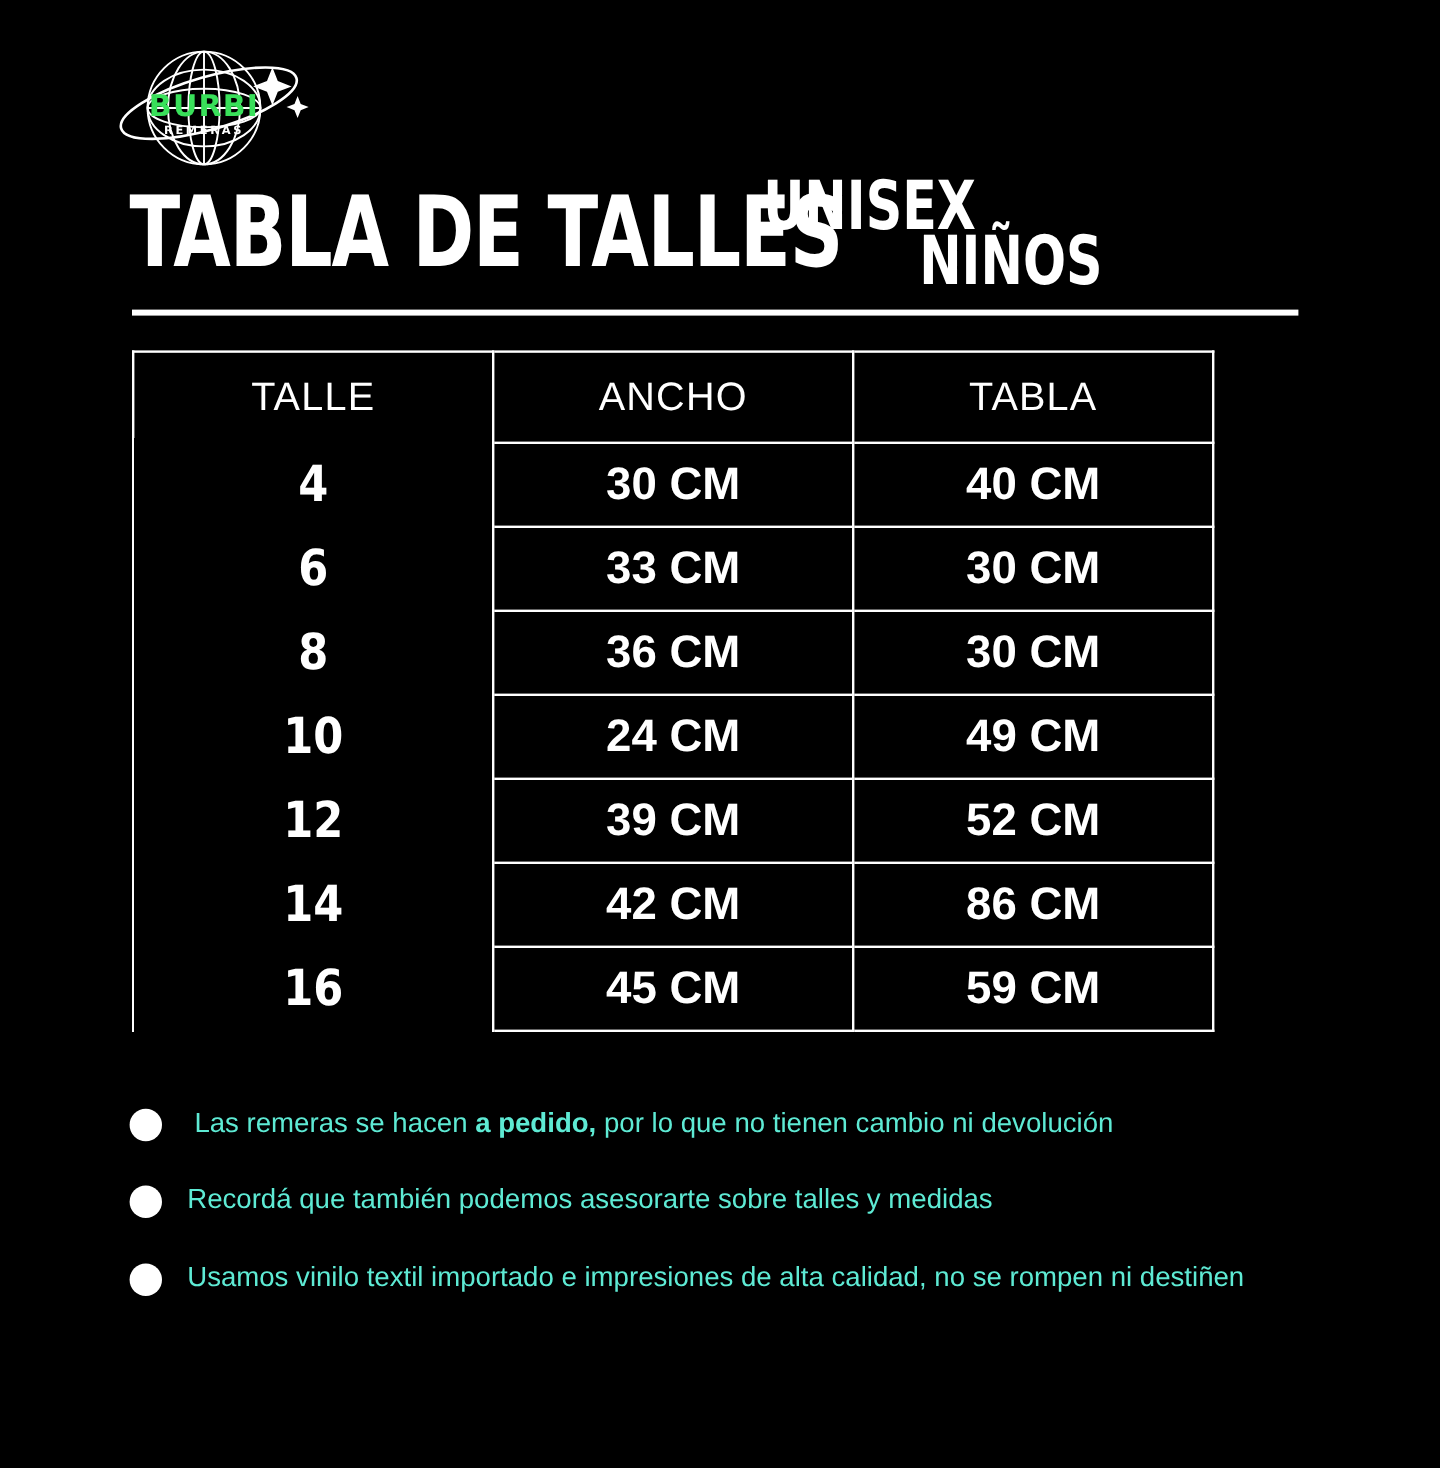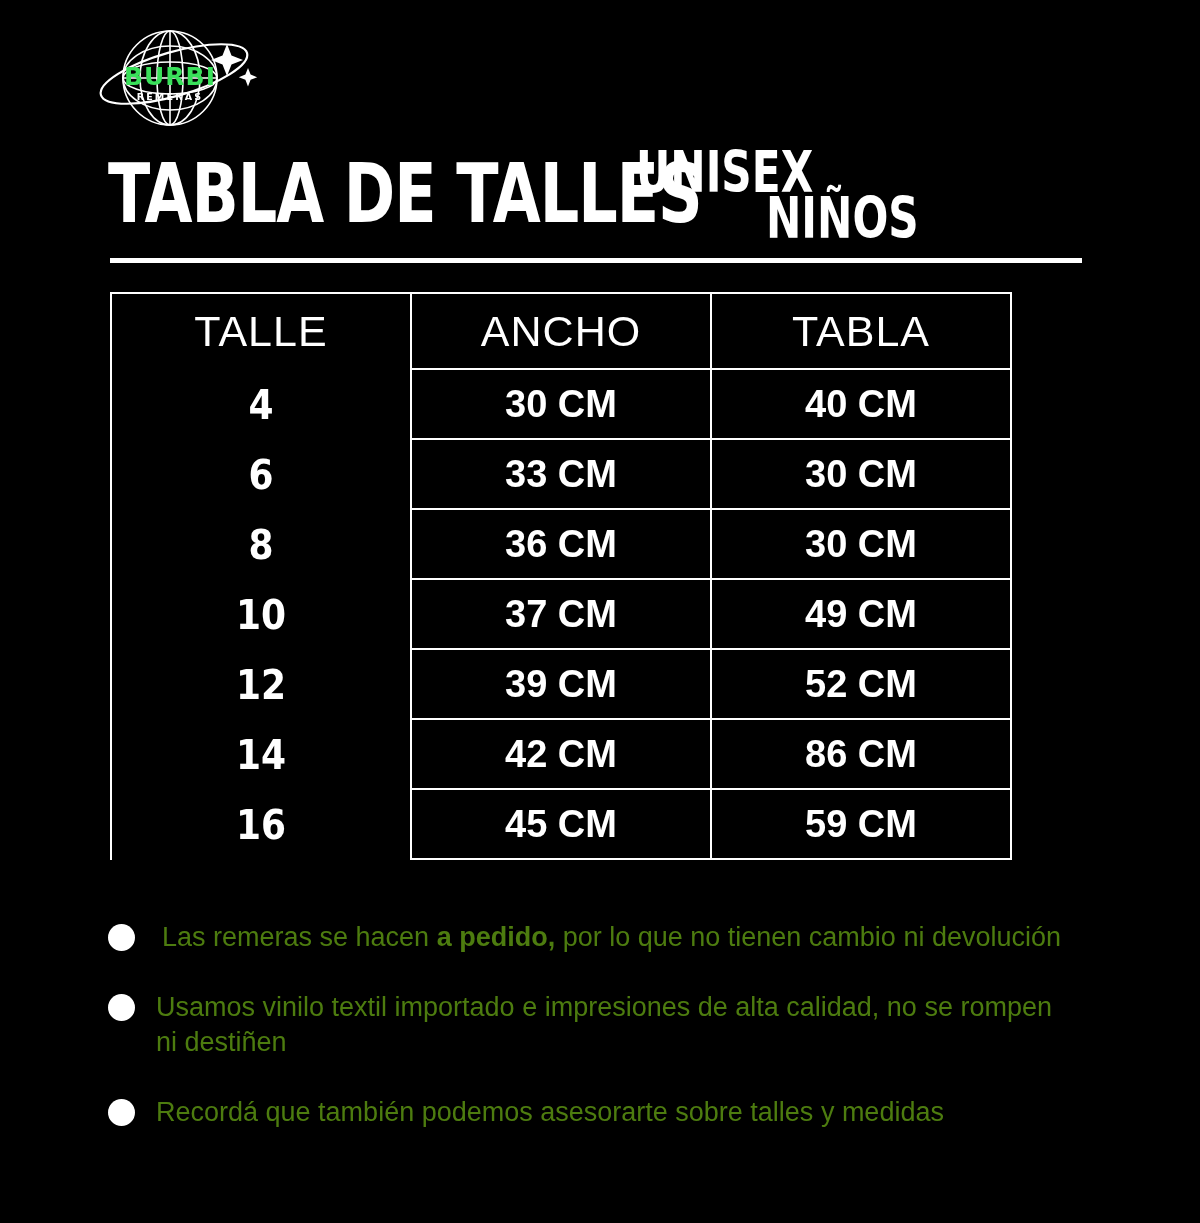--- a/index.html
+++ b/index.html
@@ -13,21 +13,21 @@
     position: relative;
     overflow: hidden;
     font-family: "Liberation Sans", sans-serif;
     color: #ffffff;
   }
 
   
   .logo {
     position: absolute;
     left: 88px;
-    top: 16px;
+    top: 28px;
     width: 180px;
     height: 120px;
     text-align: center;
   }
   .logo svg { display: block; }
 
   
   .title-block {
     position: absolute;
     left: 108px;
@@ -98,21 +98,21 @@
     background: #000000;
   }
   .size-table col.c1 { width: 300px; }
   .size-table col.c2 { width: 300px; }
   .size-table col.c3 { width: 300px; }
 
   .size-table thead th {
     height: 72px;
     font-family: "Liberation Sans", sans-serif;
     font-weight: 400;
-    font-size: 43px;
+    font-size: 33px;
     letter-spacing: 1px;
   }
   .size-table tbody td {
     height: 66px;
     font-family: "Liberation Sans", sans-serif;
     font-weight: 700;
     font-size: 38px;
   }
   .size-table tbody td.talle {
     font-family: "DejaVu Sans", sans-serif;
@@ -126,23 +126,23 @@
     position: absolute;
     left: 108px;
     top: 920px;
     width: 960px;
   }
   .note {
     position: relative;
     padding-left: 48px;
     margin-bottom: 34px;
     font-family: "Liberation Sans", sans-serif;
-    font-size: 27px;
+    font-size: 23px;
     line-height: 1.32;
-    color: #4d7c0f;
+    color: #5eead4;
   }
   .note .dot {
     position: absolute;
     left: 0;
     top: 4px;
     width: 27px;
     height: 27px;
     border-radius: 50%;
     background: #ffffff;
   }
@@ -211,21 +211,21 @@
       <td>33 CM</td>
       <td>30 CM</td>
     </tr>
     <tr>
       <td class="talle">8</td>
       <td>36 CM</td>
       <td>30 CM</td>
     </tr>
     <tr>
       <td class="talle">10</td>
-      <td>37 CM</td>
+      <td>24 CM</td>
       <td>49 CM</td>
     </tr>
     <tr>
       <td class="talle">12</td>
       <td>39 CM</td>
       <td>52 CM</td>
     </tr>
     <tr>
       <td class="talle">14</td>
       <td>42 CM</td>
@@ -241,21 +241,21 @@
 
 <div class="notes">
 
   <div class="note note-1">
     <span class="dot"></span>
     <span>Las remeras se hacen </span><b>a pedido,</b><span> por lo que no tienen cambio ni devolución</span>
   </div>
 
   <div class="note">
     <span class="dot"></span>
+    <span>Recordá que también podemos asesorarte sobre talles y medidas</span>
+  </div>
+
+  <div class="note">
+    <span class="dot"></span>
     <span>Usamos vinilo textil importado e impresiones de alta calidad, no se rompen ni destiñen</span>
   </div>
 
-  <div class="note">
-    <span class="dot"></span>
-    <span>Recordá que también podemos asesorarte sobre talles y medidas</span>
-  </div>
-
 </div>
 
 </body></html>

